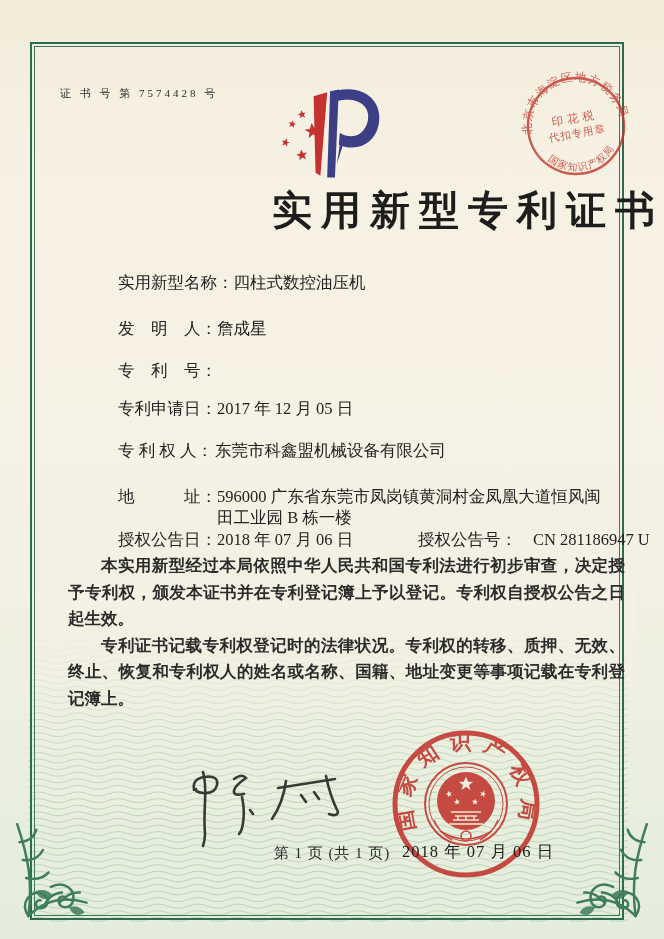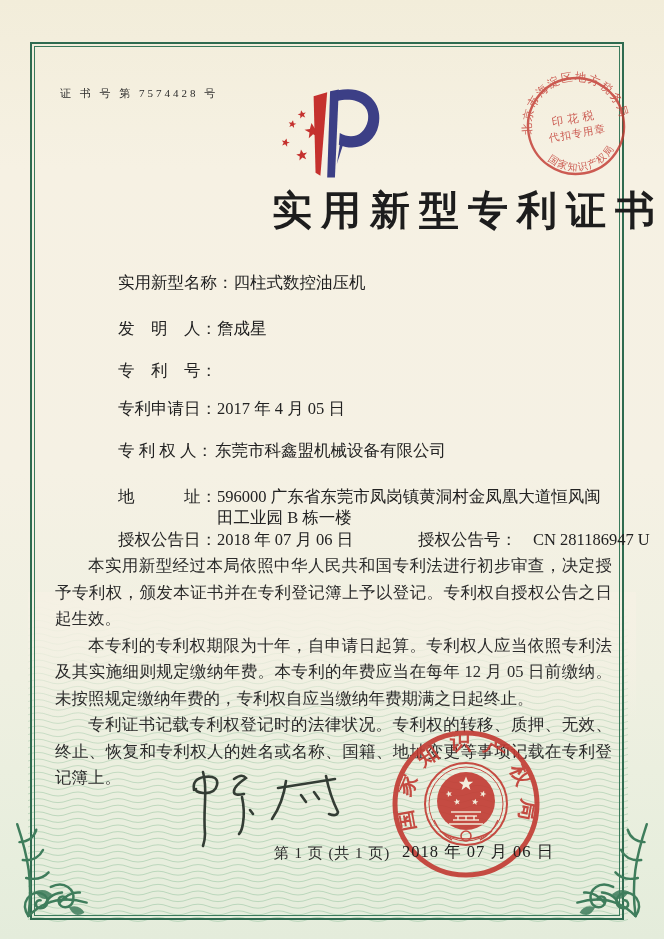--- a/index.html
+++ b/index.html
@@ -27,22 +27,22 @@
   .title{position:absolute;left:0;top:183px;width:100%;text-align:right;
          font-size:40px;font-weight:bold;letter-spacing:9px;color:#1d1d1d;z-index:6;}
   
   .fields{position:absolute;left:68px;top:0;width:540px;z-index:6;font-size:16.5px;color:#222;}
   .field-row{position:absolute;left:16px;display:flex;line-height:21px;margin-left:34px;}
   .field-label{flex:0 0 97px;white-space:nowrap;}
   .field-value{max-width:450px;}
   .f1{top:272px}.f2{top:318px}.f3{top:360px}.f4{top:398px}.f5{top:440px}.f6{top:486px}.f7{top:529px}
   .grant-no{position:absolute;left:300px;top:0;white-space:nowrap;display:flex;gap:16px;}
   
-  .body-text{position:absolute;left:55px;top:553px;width:557px;z-index:6;
-        font-size:16.5px;line-height:26.5px;color:#2b2b2b;text-align:justify;}
+  .body-text{position:absolute;left:68px;top:553px;width:557px;z-index:6;
+        font-size:16.5px;line-height:26.5px;color:#2b2b2b;text-align:justify;font-weight:bold;}
   .body-text p{margin:0;text-indent:2em;}
   
   .director{position:absolute;left:84px;top:789px;z-index:6;font-size:18px;line-height:33px;letter-spacing:3px;color:#222;}
   .signature{position:absolute;left:186px;top:752px;z-index:6;}
   
   .seal{position:absolute;left:388px;top:726px;z-index:6;}
   .seal-date{position:absolute;left:402px;top:841px;width:160px;z-index:7;
         font-size:16.5px;letter-spacing:1px;color:#1d1d1d;white-space:nowrap;}
   .footer{position:absolute;left:0;top:844px;width:100%;text-align:center;z-index:6;
         font-size:15px;color:#2a2a2a;letter-spacing:1px;}
@@ -197,21 +197,21 @@
     </div>
     <div class="field-row f2">
       <span class="field-label">发　明　人：</span>
       <span class="field-value">詹成星</span>
     </div>
     <div class="field-row f3">
       <span class="field-label">专　利　号：</span>
     </div>
     <div class="field-row f4">
       <span class="field-label">专利申请日：</span>
-      <span class="field-value">2017 年 4 月 05 日</span>
+      <span class="field-value">2017 年 12 月 05 日</span>
     </div>
     <div class="field-row f5">
       <span class="field-label">专 利 权 人：</span>
       <span class="field-value">东莞市科鑫盟机械设备有限公司</span>
     </div>
     <div class="field-row f6">
       <span class="field-label">地　　　址：</span>
       <span class="field-value">596000 广东省东莞市凤岗镇黄洞村金凤凰大道恒风闽田工业园 B 栋一楼</span>
     </div>
     <div class="field-row f7">
@@ -219,21 +219,20 @@
       <span class="field-value">2018 年 07 月 06 日</span>
       <span class="grant-no">
         <span class="field-label">授权公告号：</span>
         <span class="field-value">CN 281186947 U</span>
       </span>
     </div>
   </div>
 
   <div class="body-text">
     <p>本实用新型经过本局依照中华人民共和国专利法进行初步审查，决定授予专利权，颁发本证书并在专利登记簿上予以登记。专利权自授权公告之日起生效。</p>
-    <p>本专利的专利权期限为十年，自申请日起算。专利权人应当依照专利法及其实施细则规定缴纳年费。本专利的年费应当在每年 12 月 05 日前缴纳。未按照规定缴纳年费的，专利权自应当缴纳年费期满之日起终止。</p>
     <p>专利证书记载专利权登记时的法律状况。专利权的转移、质押、无效、终止、恢复和专利权人的姓名或名称、国籍、地址变更等事项记载在专利登记簿上。</p>
   </div>
 
 
   <svg class="signature" width="175" height="100" viewBox="0 0 175 100">
     <g fill="none" stroke="#252e27" stroke-width="2.6" stroke-linecap="round" opacity="0.92">
       <path d="M8 38 q-2 -11 10 -13 q15 -2 13 8 q-2 9 -14 8 q-8 -1 -7 -4"></path>
       <path d="M17 20 q3 10 2 30 q-1 20 0 32 q0 6 -2 12"></path>
       <path d="M48 27 q8 -6 12 -1 q-13 9 -12 14 q0 4 10 2"></path>
       <path d="M56 45 q3 14 1 26 q-1 8 -4 11"></path>

